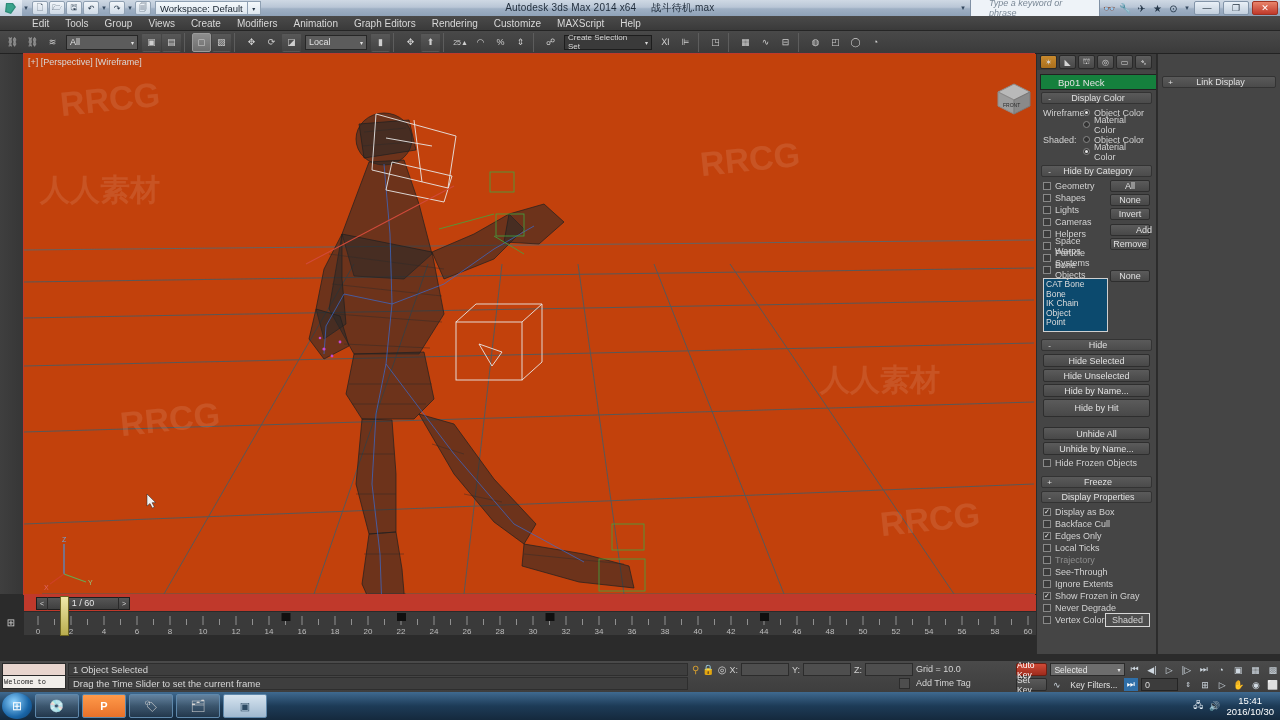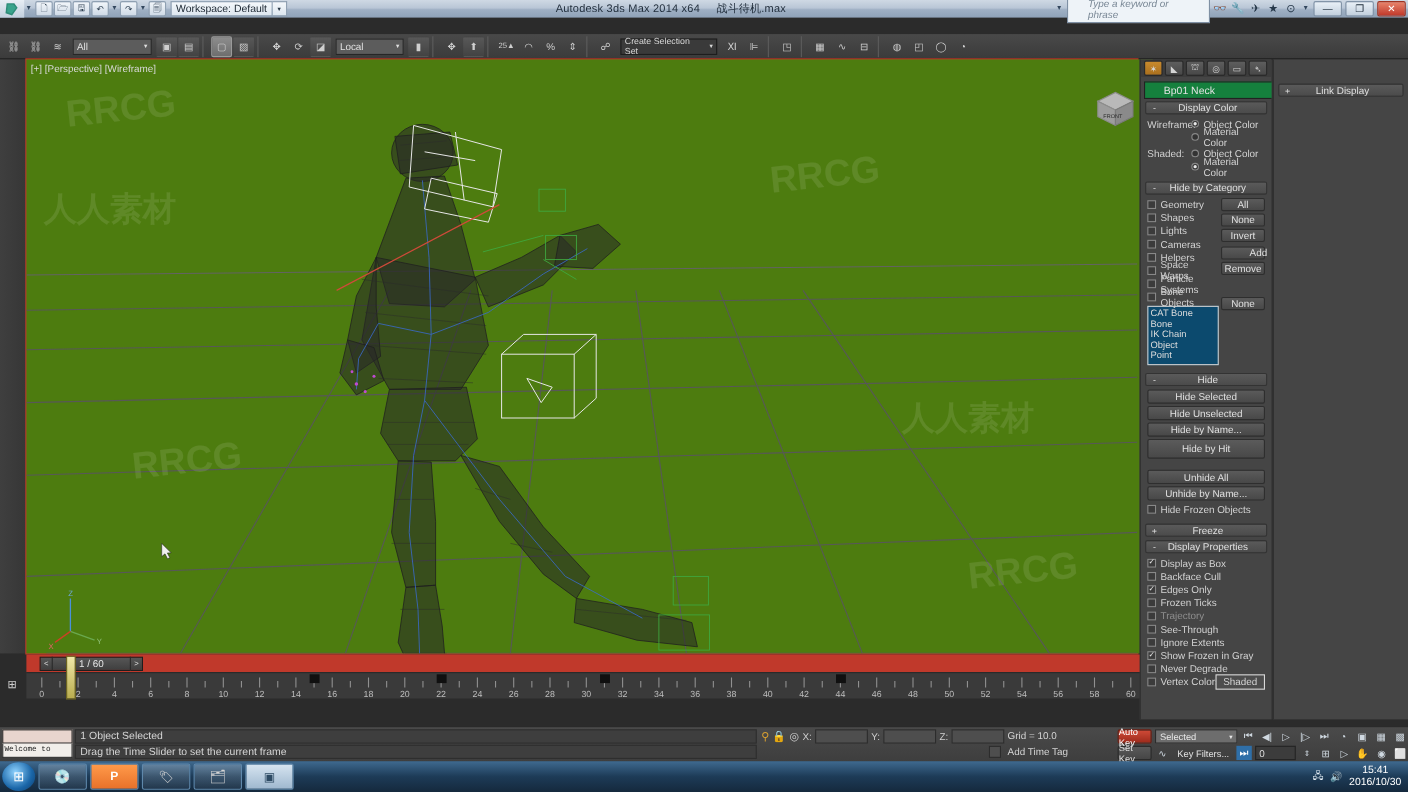--- a/index.html
+++ b/index.html
@@ -77,21 +77,21 @@
   .tcombo {
     height:15px; border:1px solid #262626; background:#5c5c5c; color:#e0e0e0;
     font-size:9px; display:flex; align-items:center; padding:0 3px;
   }
   .tcombo .ar { margin-left:auto; font-size:6px; }
   .tcombo.dark { background:#3a3a3a; color:#d8d8d8; border:1px solid #1d1d1d;}
 
   
   .viewport {
     position:absolute; left:24px; top:54px; width:1024px; height:540px;
-    background:#4d7c0f; overflow:hidden;
+    background:#c2410c; overflow:hidden;
   }
   .vp-border { position:absolute; left:23px; top:53px; width:1012px; height:542px;
     border:2px solid #c0392b; pointer-events:none; }
   .vp-label { position:absolute; left:4px; top:3px; font-size:9px; color:#d8d8d8; z-index:5;}
 
   
   .lefttb { position:absolute; left:0; top:54px; width:24px; height:540px;
     background:linear-gradient(to right,#3f3f3f,#363636); }
 
   
@@ -243,20 +243,35 @@
       <div class="tb-sicon">✈</div>
       <div class="tb-sicon">★</div>
       <div class="tb-sicon">⊙</div>
       <div class="tb-caret">▾</div>
       <div class="winbtn">—</div>
       <div class="winbtn">❐</div>
       <div class="winbtn close">✕</div>
     </div>
   </div>
 
+  <div class="menubar">
+    <div class="menu-logo"></div>
+    <div class="mi">Edit</div>
+    <div class="mi">Tools</div>
+    <div class="mi">Group</div>
+    <div class="mi">Views</div>
+    <div class="mi">Create</div>
+    <div class="mi">Modifiers</div>
+    <div class="mi">Animation</div>
+    <div class="mi">Graph Editors</div>
+    <div class="mi">Rendering</div>
+    <div class="mi">Customize</div>
+    <div class="mi">MAXScript</div>
+    <div class="mi">Help</div>
+  </div>
 
   <div class="toolbar">
     <div class="tbtn flat">⛓</div>
     <div class="tbtn flat">⛓</div>
     <div class="tbtn flat">≋</div>
     <div class="tcombo" style="width:72px;margin:0 3px;">
       <span>All</span>
       <span class="ar">▾</span>
     </div>
     <div class="tbtn">▣</div>
@@ -558,21 +573,21 @@
         <div class="row">
             <span class="chk"></span>
             <span class="lbl">Backface Cull</span>
           </div>
         <div class="row">
             <span class="chk">✓</span>
             <span class="lbl">Edges Only</span>
           </div>
         <div class="row">
             <span class="chk"></span>
-            <span class="lbl">Frozen Ticks</span>
+            <span class="lbl">Local Ticks</span>
           </div>
         <div class="row">
             <span class="chk"></span>
             <span class="lbl dim">Trajectory</span>
           </div>
         <div class="row">
             <span class="chk"></span>
             <span class="lbl">See-Through</span>
           </div>
         <div class="row">

